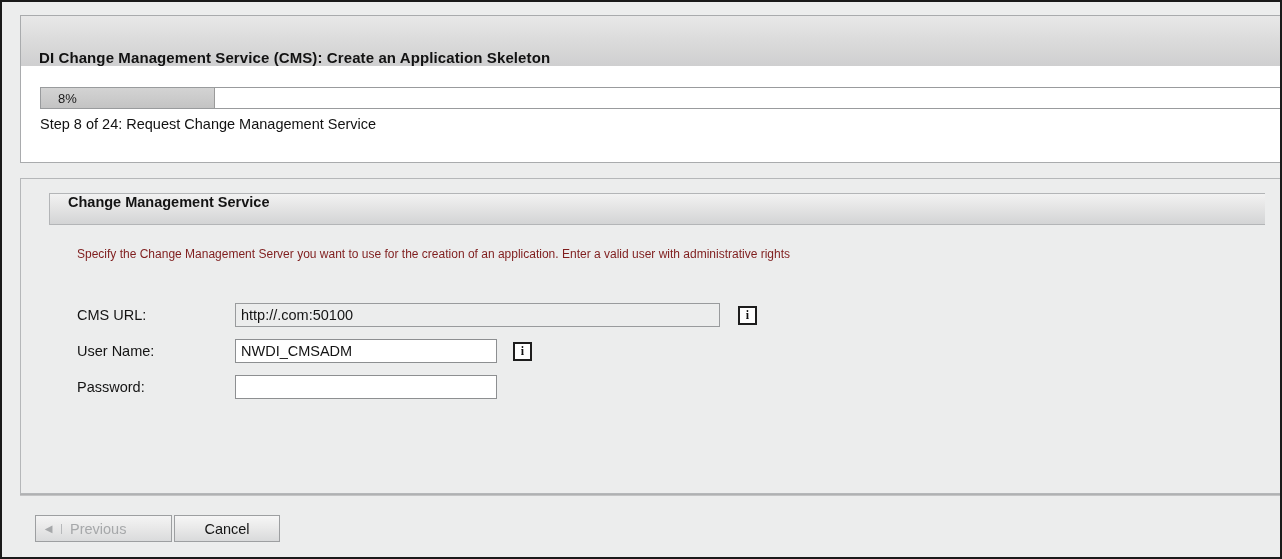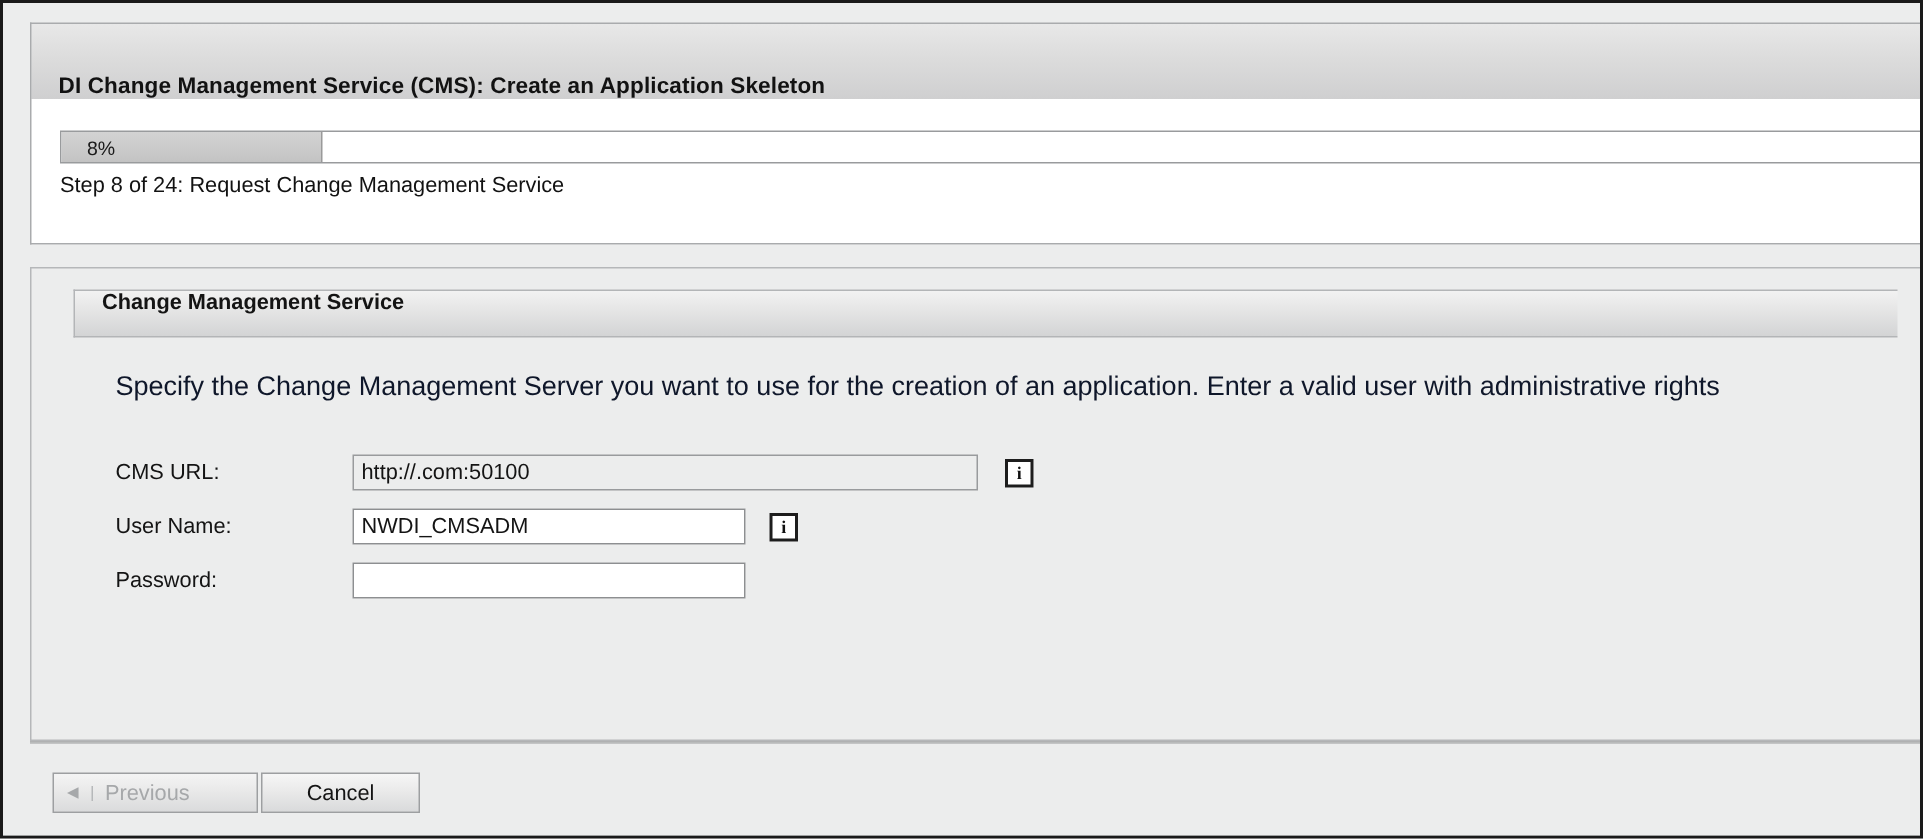--- a/index.html
+++ b/index.html
@@ -108,22 +108,22 @@
     font-size: 14.5px;
     font-weight: bold;
     color: #141414;
     padding-left: 18px;
     white-space: nowrap;
   }
 
   #section-description {
     position: absolute;
     left: 56px; top: 68px;
-    font-size: 18px;
-    color: #0f172a;
+    font-size: 12px;
+    color: #7f1d1d;
     white-space: nowrap;
   }
 
   
   #form-grid {
     position: absolute;
     left: 56px; top: 118px;
   }
   .form-row {
     display: flex;
@@ -143,21 +143,21 @@
     color: #141414;
     height: 24px;
     padding: 0 3px 0 5px;
     border: 1px solid #8d8f91;
     background: #ffffff;
     outline: none;
   }
   .form-input.readonly {
     background: #eceded;
     border: 1px solid #999b9d;
-    width: 417px;
+    width: 485px;
   }
   .form-input.normal { width: 262px; }
   .info-icon {
     margin-left: 18px;
     width: 19px; height: 19px;
     background: #ffffff;
     border: 2px solid #1d1d1d;
     display: inline-flex;
     align-items: center;
     justify-content: center;

